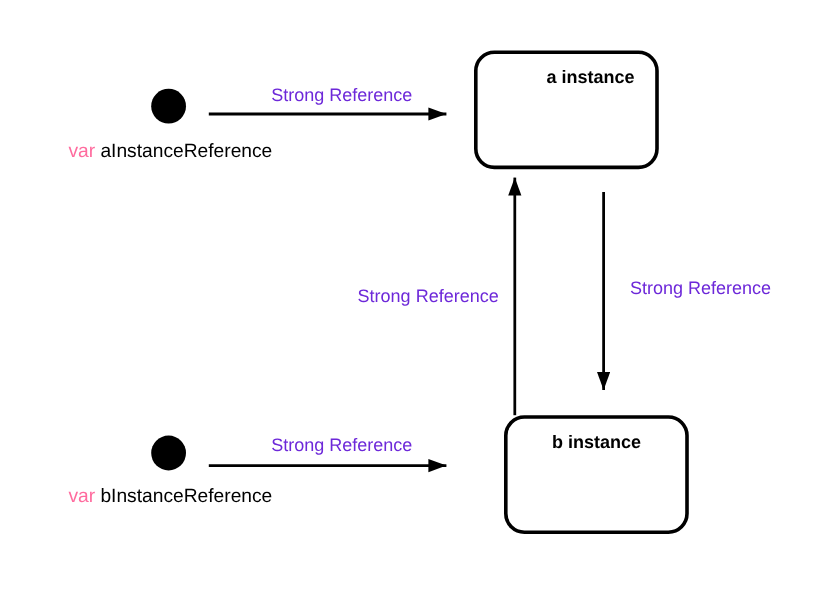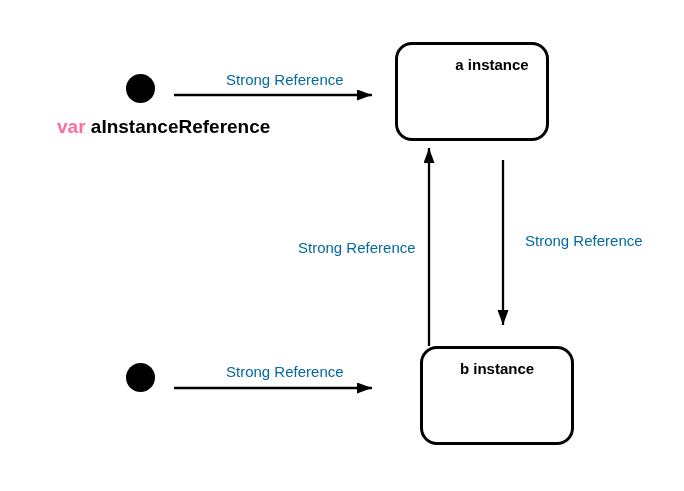--- a/index.html
+++ b/index.html
@@ -50,31 +50,31 @@
     margin-top: 11px;
     text-align: center;
     font-size: 15px;
     font-weight: bold;
     color: #000000;
   }
   .arrow-label {
     position: absolute;
     font-size: 15px;
     line-height: 15px;
-    color: #0369a1;
+    color: #6d28d9;
     white-space: nowrap;
   }
   .label-top      { left: 226px; top: 72px;  }
   .label-mid-left { left: 298px; top: 240px; }
   .label-mid-right{ left: 525px; top: 233px; }
   .label-bottom   { left: 226px; top: 364px; }
   .var-decl {
     position: absolute;
-    font-size: 19px;
-    font-weight: bold;
+    font-size: 16px;
+    font-weight: normal;
     line-height: 16px;
     color: #000000;
     white-space: nowrap;
   }
   .var-a { left: 57px; top: 119px; }
   .var-b { left: 57px; top: 406px; }
   .kw { color: #FF6B9E; }
 </style>
 </head>
 <body>
@@ -105,14 +105,18 @@
     <div class="box-title">a instance</div>
   </div>
   <div class="box box-b">
     <div class="box-title">b instance</div>
   </div>
 
   <div class="var-decl var-a">
     <span class="kw">var</span>
     <span class="varname">aInstanceReference</span>
   </div>
+  <div class="var-decl var-b">
+    <span class="kw">var</span>
+    <span class="varname">bInstanceReference</span>
+  </div>
 
 </div>
 
 </body></html>

